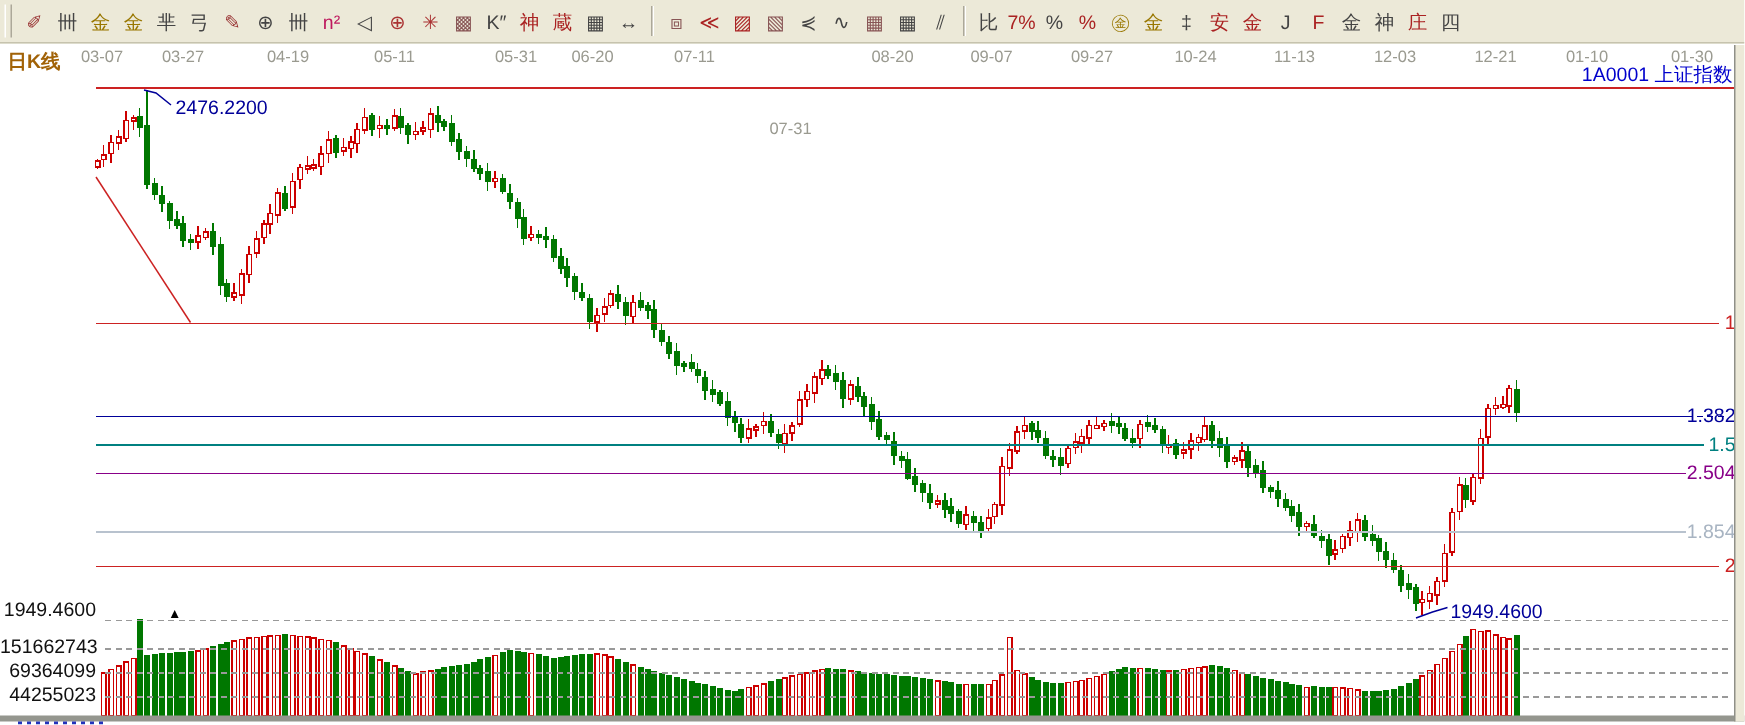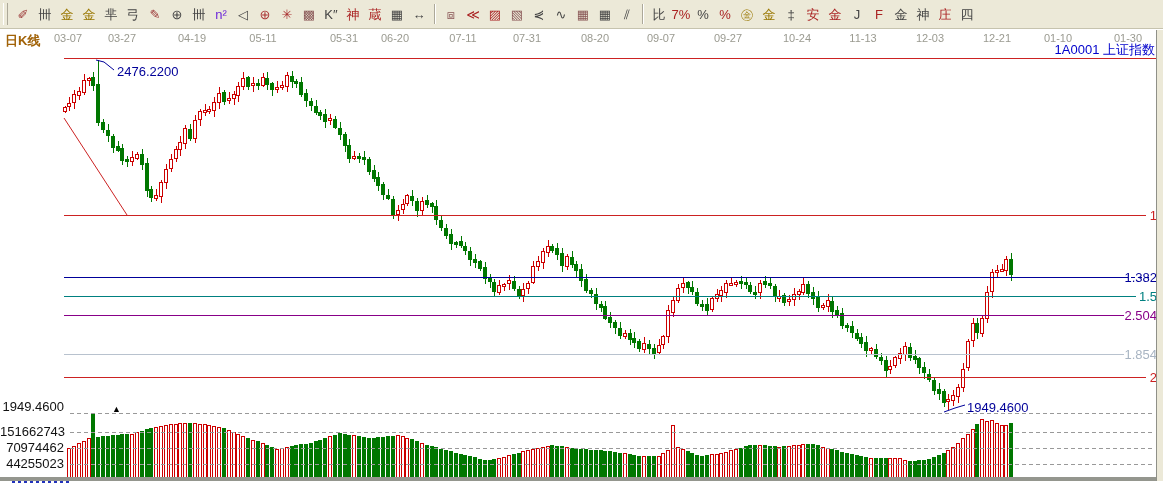--- a/index.html
+++ b/index.html
@@ -59,21 +59,21 @@
       <div class="tbtn">
         <span style="color: rgb(153, 51, 51);">✎</span>
       </div>
       <div class="tbtn">
         <span style="color: rgb(68, 68, 68);">⊕</span>
       </div>
       <div class="tbtn">
         <span style="color: rgb(68, 68, 68);">卌</span>
       </div>
       <div class="tbtn">
-        <span style="color: #6d28d9;">n²</span>
+        <span style="color: #be185d;">n²</span>
       </div>
       <div class="tbtn">
         <span style="color: rgb(68, 68, 68);">◁</span>
       </div>
       <div class="tbtn">
         <span style="color: rgb(170, 51, 51);">⊕</span>
       </div>
       <div class="tbtn">
         <span style="color: rgb(170, 51, 51);">✳</span>
       </div>
@@ -781,21 +781,21 @@
       </svg>
 
     <div class="daterow" id="daterow">
         <span class="dtick" style="left: 68px;">03-07</span>
         <span class="dtick" style="left: 122px;">03-27</span>
         <span class="dtick" style="left: 192px;">04-19</span>
         <span class="dtick" style="left: 263px;">05-11</span>
         <span class="dtick" style="left: 328px; padding-left: 32px;">05-31</span>
         <span class="dtick" style="left: 395px;">06-20</span>
         <span class="dtick" style="left: 463px;">07-11</span>
-        <span class="dtick" style="left: 527px;">07-31</span>
+        <span class="dtick" style="left: 527px; margin-top: 48px;">07-31</span>
         <span class="dtick" style="left: 595px;">08-20</span>
         <span class="dtick" style="left: 661px;">09-07</span>
         <span class="dtick" style="left: 728px;">09-27</span>
         <span class="dtick" style="left: 797px;">10-24</span>
         <span class="dtick" style="left: 863px;">11-13</span>
         <span class="dtick" style="left: 930px;">12-03</span>
         <span class="dtick" style="left: 997px;">12-21</span>
         <span class="dtick" style="left: 1058px;">01-10</span>
         <span class="dtick" style="left: 1128px;">01-30</span>
       </div>
@@ -811,21 +811,21 @@
         <div class="lvl" style="top: 215px; color: rgb(204, 34, 34);">1</div>
         <div class="lvl" style="top: 277px; color: rgb(0, 0, 153);">1.382</div>
         <div class="lvl" style="top: 296px; color: rgb(0, 128, 128);">1.5</div>
         <div class="lvl" style="top: 315px; color: rgb(136, 0, 136);">2.504</div>
         <div class="lvl" style="top: 354px; color: rgb(168, 180, 194);">1.854</div>
         <div class="lvl" style="top: 377px; color: rgb(204, 34, 34);">2</div>
       </div>
     <div id="axislabels">
         <div class="axlab" style="top: 406px;">1949.4600</div>
         <div class="axlab" style="top: 431px;">151662743</div>
-        <div class="axlab" style="top: 447px;">70974462</div>
+        <div class="axlab" style="top: 447px;">69364099</div>
         <div class="axlab" style="top: 463px;">44255023</div>
       </div>
 
     <div class="botstrip"></div>
     <div class="statussliver"></div>
     <div class="rframe"></div>
   </div>
 
 </div>
 

